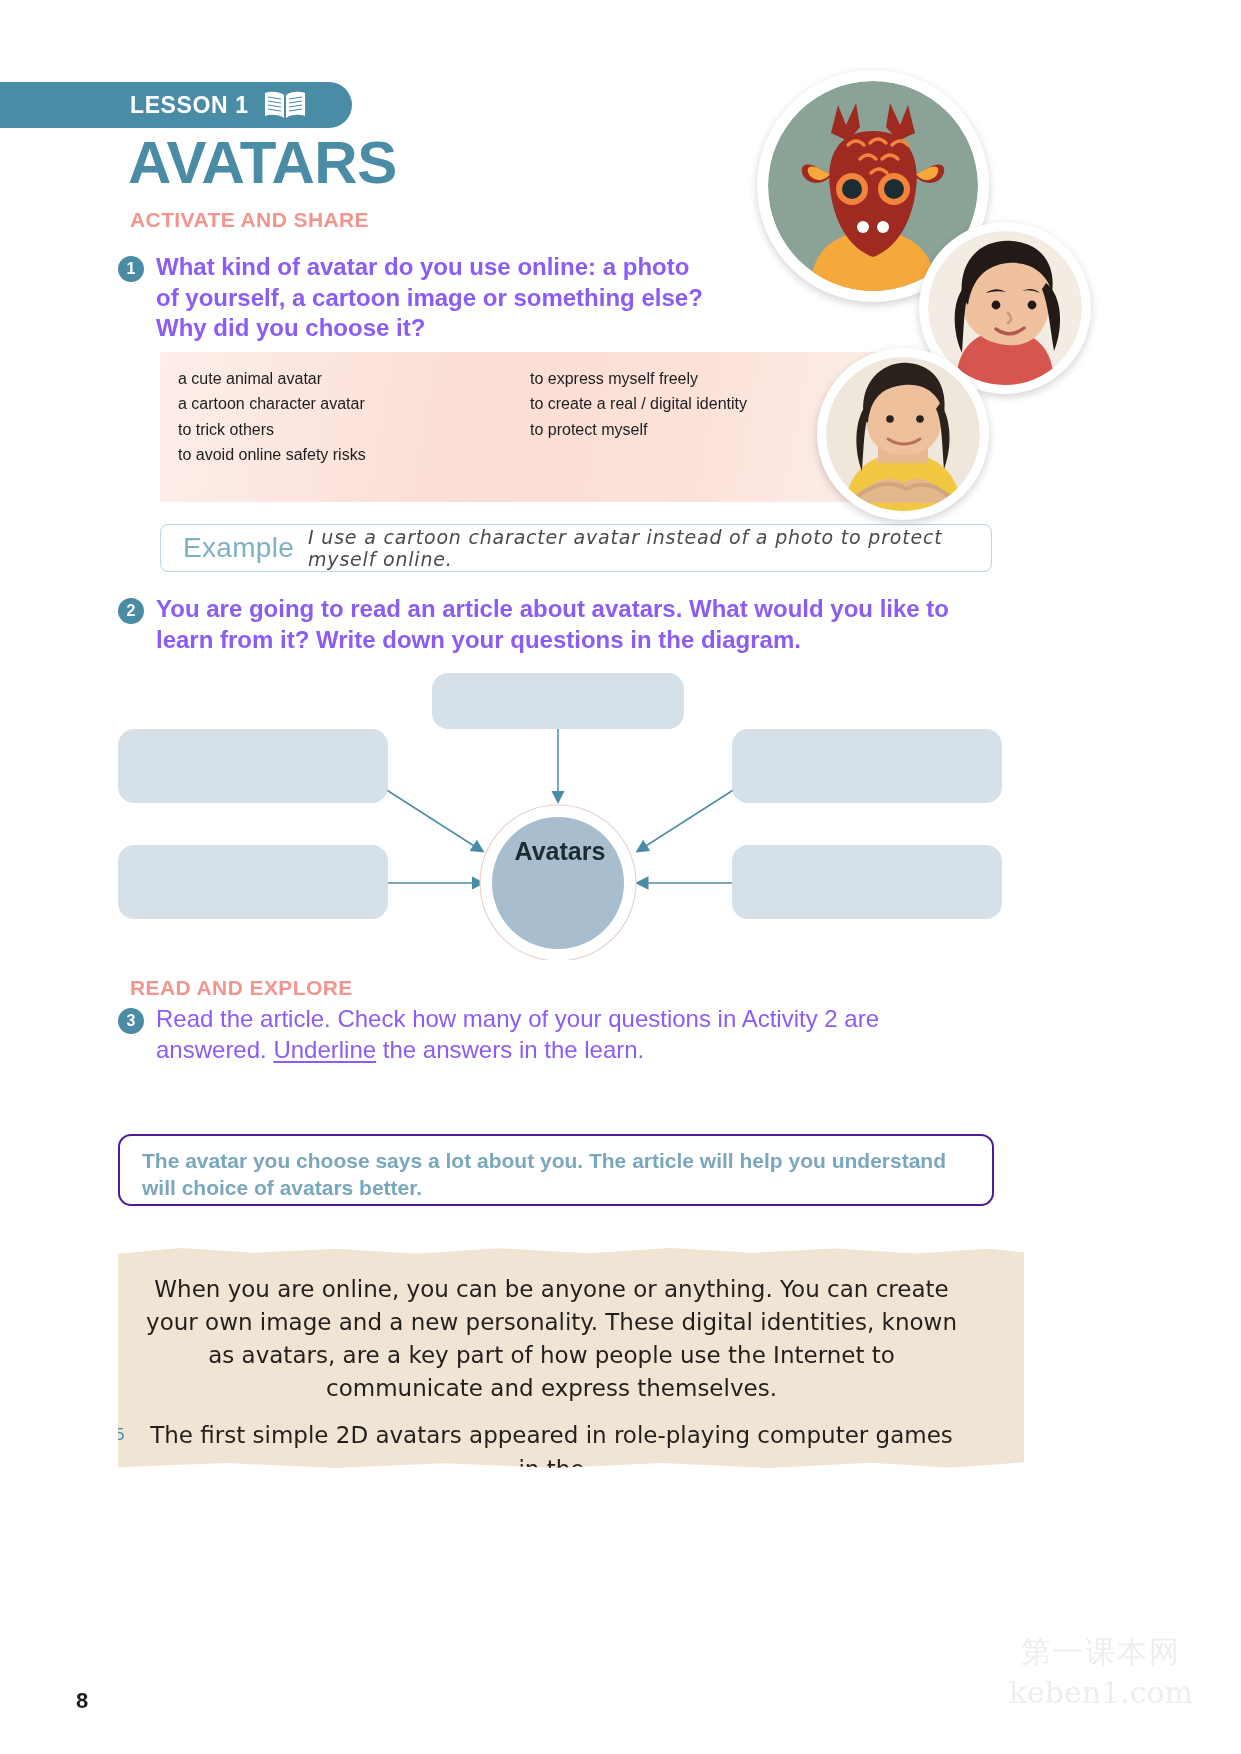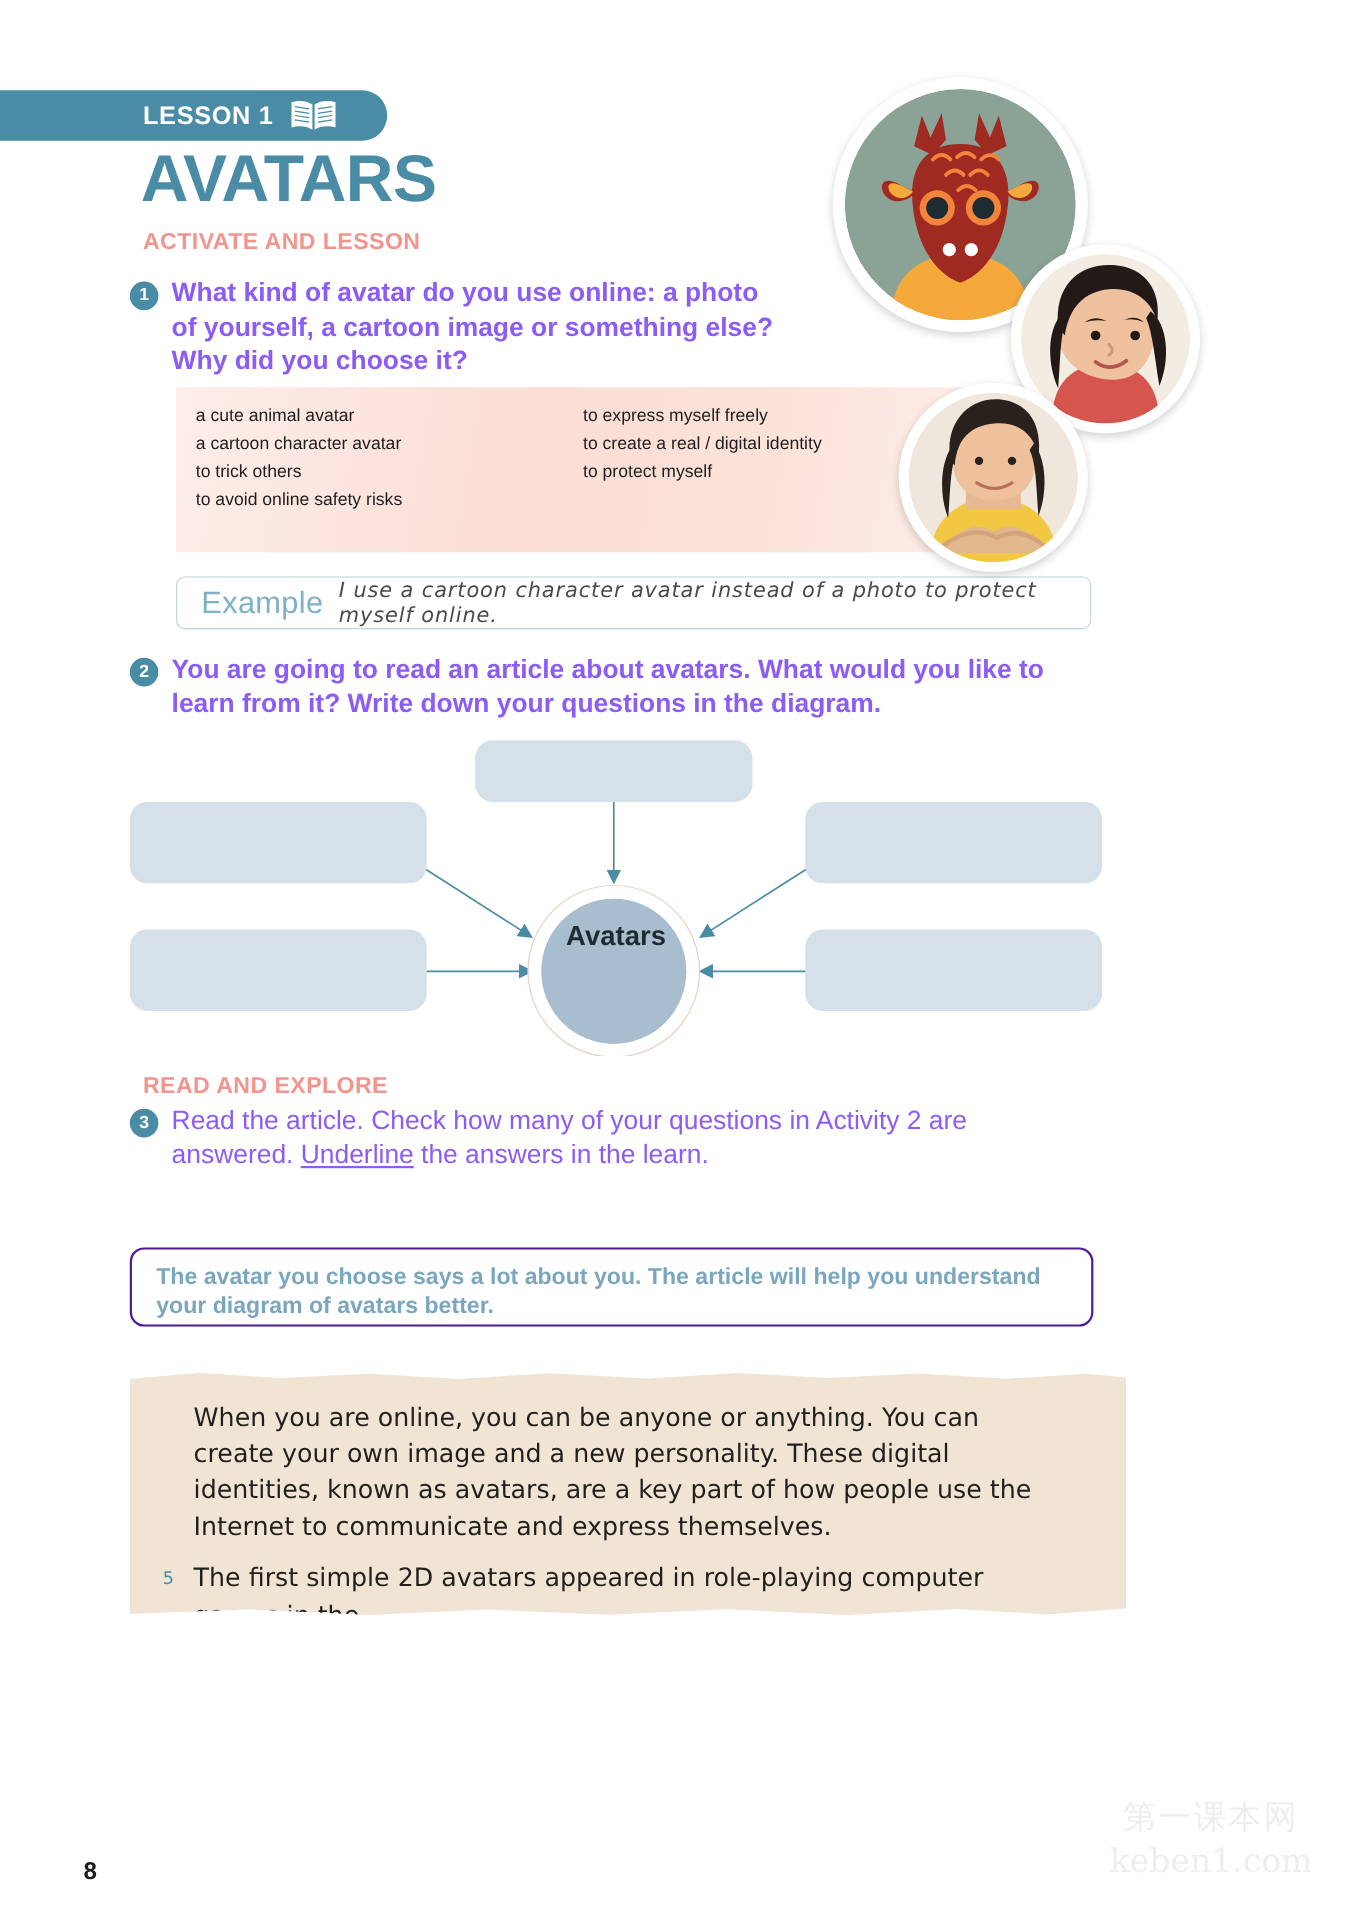--- a/index.html
+++ b/index.html
@@ -160,26 +160,27 @@
     line-height: 1.28;
     color: #7aa7bd;
   }
 
   
   .article {
     position: absolute;
     left: 118px; top: 1247px;
     width: 906px; height: 222px;
     background: #f0e4d4;
-    padding: 26px 64px 10px 58px;
+    padding: 26px 64px 10px 25px;
     clip-path: polygon(
       0% 3%, 7% 0.4%, 15% 2.6%, 24% 0.8%, 33% 3%, 42% 0.6%, 52% 2.8%,
       61% 0.5%, 70% 2.6%, 79% 0.7%, 88% 2.9%, 96% 0.8%, 100% 2.4%,
       100% 97%, 92% 99.4%, 83% 97.2%, 72% 99.6%, 60% 97.3%,
       48% 99.5%, 36% 97.4%, 24% 99.6%, 12% 97.3%, 0% 99.2%);
+    text-align: center;
   }
   .article p {
     font-size: 23px;
     line-height: 1.44;
     color: #231f1c;
     font-family: "DejaVu Sans", sans-serif;
   }
   .article-line-2 { position: relative; margin-top: 14px; padding-left: 0; }
   .line-num {
     position: absolute;
@@ -238,21 +239,21 @@
           <line x1="26" y1="9" x2="39" y2="7"></line>
             <line x1="26" y1="13" x2="39" y2="11"></line>
           <line x1="26" y1="17" x2="39" y2="15"></line>
             <line x1="26" y1="21" x2="39" y2="19"></line>
         </g>
       </svg>
     </span>
   </div>
 
   <div class="unit-title">AVATARS</div>
-  <div class="section-head a">ACTIVATE AND LESSON</div>
+  <div class="section-head a">ACTIVATE AND SHARE</div>
   <div class="section-head b">READ AND EXPLORE</div>
 
   <div class="activity" id="activity-1">
     <span class="num-badge">1</span>
     <span class="act-text">What kind of avatar do you use online: a photo of yourself, a cartoon image or something else? Why did you choose it?</span>
   </div>
 
   <div class="options-panel">
     <div class="options-col">
       <div class="option-item">a cute animal avatar</div>
@@ -306,21 +307,21 @@
     </svg>
     <div class="center-label">Avatars</div>
   </div>
 
   <div class="activity" id="activity-3">
     <span class="num-badge">3</span>
     <span class="act-text reg"><span>Read the article. Check how many of your questions in Activity 2 are answered. </span><span class="underline-word">Underline</span><span> the answers in the learn.</span></span>
   </div>
 
   <div class="callout">
-    <p><span>The avatar you choose says a lot about you. The article will help you understand</span><br><span>your diagram of avatars better.</span></p>
+    <p><span>The avatar you choose says a lot about you. The article will help you understand</span><br><span>will choice of avatars better.</span></p>
   </div>
 
   <div class="article">
     <p>When you are online, you can be anyone or anything. You can create your own image and a new personality. These digital identities, known as avatars, are a key part of how people use the Internet to communicate and express themselves.</p>
     <p class="article-line-2">
       <span class="line-num">5</span>
       <span>The first simple 2D avatars appeared in role-playing computer games in the</span>
     </p>
   </div>
 

